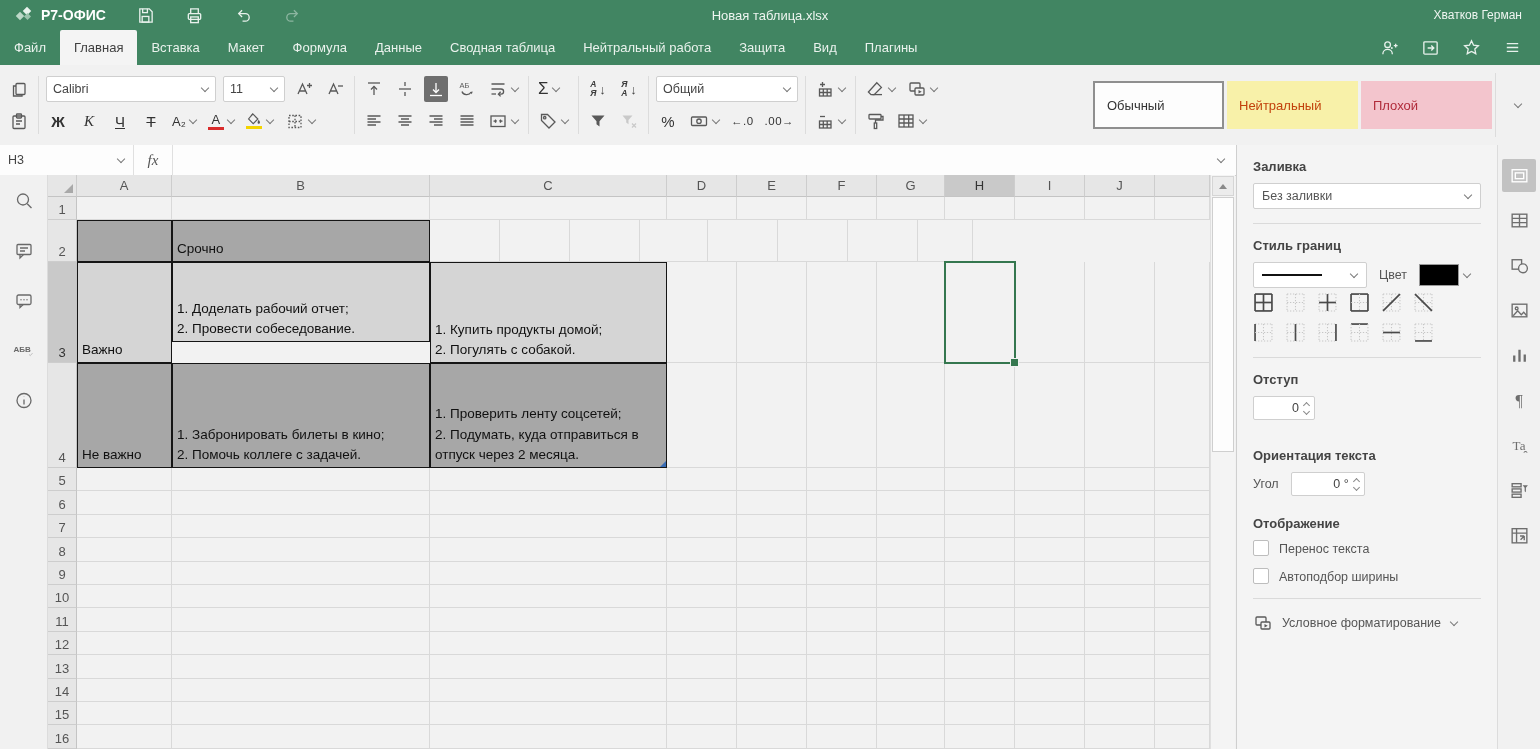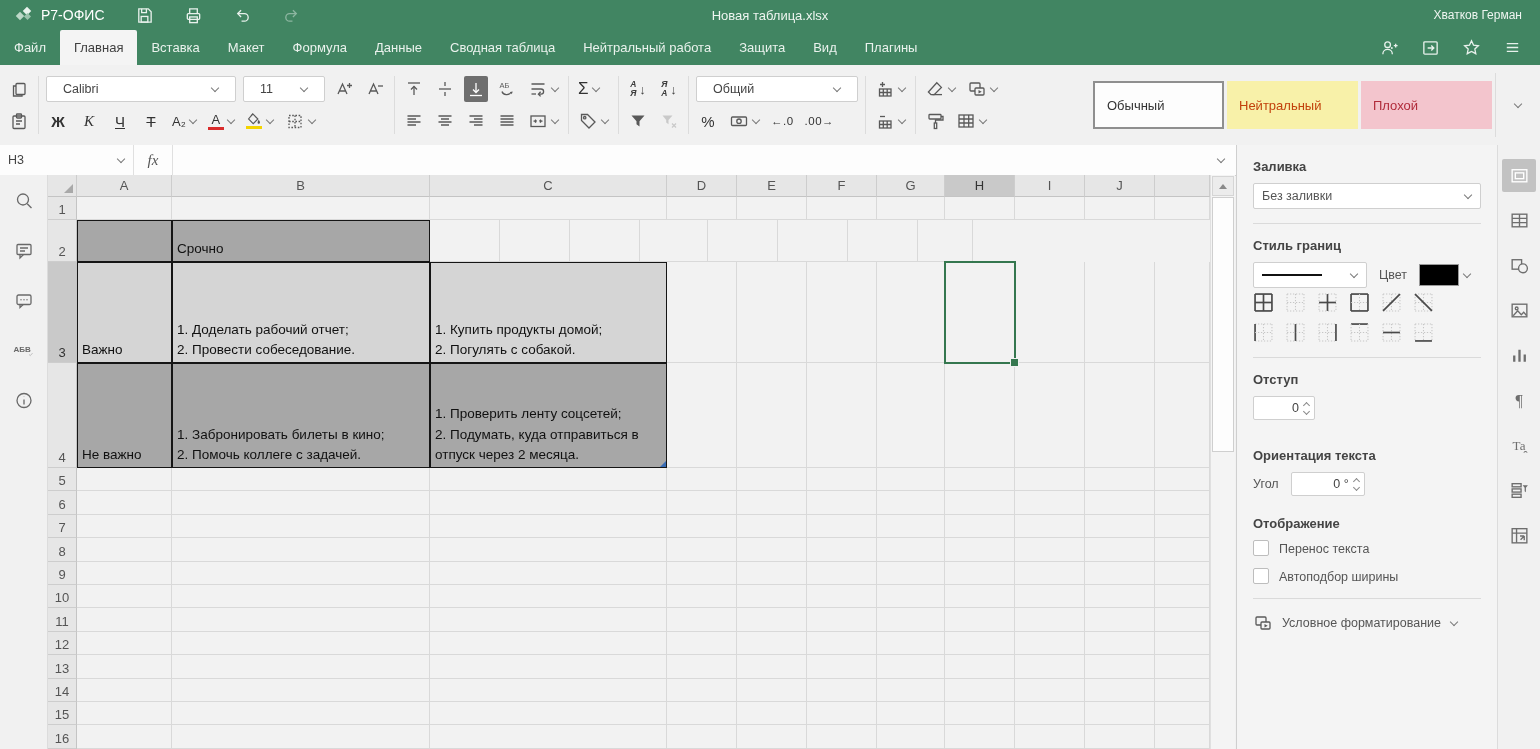--- a/index.html
+++ b/index.html
@@ -2,21 +2,21 @@
 <html><head>
 <meta charset="utf-8">
 <style>
   html,body{margin:0;padding:0}
   body{width:1540px;height:749px;position:relative;overflow:hidden;
        font-family:"Liberation Sans","DejaVu Sans",sans-serif;background:#f1f1f1;
        -webkit-font-smoothing:antialiased}
   
   #titlebar{position:absolute;left:0;top:0;width:1540px;height:30px;background:#418562;
             display:flex;align-items:center;color:#fff}
-  .logo{display:flex;align-items:center;gap:7px;margin-left:14px;font-weight:normal;font-size:14px}
+  .logo{display:flex;align-items:center;gap:7px;margin-left:14px;font-weight:bold;font-size:14px}
   .logo svg{width:20px;height:20px}
   .tb-ic{background:none;border:none;padding:0;margin:0 0 0 30px;cursor:pointer;display:flex;align-items:center}
   .tb-ic svg{width:19px;height:19px;stroke:#e8f1ec;stroke-width:1.4;fill:none}
   .tb-ic.dim svg{opacity:.45}
   #doc-title{position:absolute;left:0;right:0;text-align:center;font-size:13px;color:#eef5f0;pointer-events:none}
   #user-name{margin-left:auto;margin-right:18px;font-size:12px;color:#eef5f0}
   
   #tabbar{position:absolute;left:0;top:30px;width:1540px;height:35px;background:#418562;
           display:flex;align-items:stretch}
   .tab{display:flex;align-items:center;padding:0 14px;font-size:13px;color:#eaf2ed;cursor:pointer;white-space:nowrap}
@@ -32,21 +32,21 @@
   .tb{height:26px;min-width:24px;padding:0 2px;border:none;background:transparent;cursor:pointer;
       display:inline-flex;align-items:center;justify-content:center;gap:3px;color:#404040;
       font-family:"Liberation Sans",sans-serif;font-size:14px;border-radius:2px}
   .tb svg{width:20px;height:20px;stroke:#595959;stroke-width:1.3;fill:none}
   .tb.active{background:#6e6e6e}
   .tb.active svg{stroke:#fff}
   .chev{width:8px;height:8px;position:relative;display:inline-block}
   .chev::after{content:"";position:absolute;left:1px;top:0;width:5px;height:5px;
                border-right:1.3px solid #7a7a7a;border-bottom:1.3px solid #7a7a7a;transform:rotate(45deg)}
   .combo{height:24px;background:#fff;border:1px solid #cfcfcf;border-radius:2px;display:flex;
-         align-items:center;padding:0 16px;font-size:12.5px;color:#444;cursor:pointer;gap:6px}
+         align-items:center;padding:0 6px;font-size:12.5px;color:#444;cursor:pointer;gap:6px}
   .combo .chev{margin-left:auto}
   .glyph{font-size:15px;color:#333}
   .b-bold{font-weight:bold}.b-italic{font-style:italic;font-family:"Liberation Serif",serif}
   .b-under{text-decoration:underline}.b-strike{text-decoration:line-through}
   .colorbtn{display:inline-flex;flex-direction:column;align-items:center;line-height:1}
   .colorbtn .bar{width:16px;height:3px;margin-top:1px}
   .sortstack{display:inline-flex;flex-direction:column;font-size:8.5px;line-height:1.05;color:#3d3d3d;font-weight:bold}
   .sarrow{font-size:13px;color:#3d3d3d}
   .decbtn{font-size:11.5px;color:#333;letter-spacing:.5px}
   
@@ -604,21 +604,21 @@
       <div class="g-c" style="width: 70px; height: 42px;"></div>
       <div class="g-c" style="width: 68px; height: 42px;"></div>
       <div class="g-c" style="width: 70px; height: 42px;"></div>
       <div class="g-c" style="width: 70px; height: 42px;"></div>
       <div class="g-c" style="width: 70px; height: 42px;"></div>
       <div class="g-c" style="width: 55px; height: 42px;"></div>
     </div>
     <div class="g-row">
       <div class="g-rh sel" style="width: 29px; height: 101px;">3</div>
       <div class="g-c bx" style="width: 95px; height: 101px; background: rgb(213, 213, 213); text-align: center;">Важно</div>
-      <div class="g-c bx" style="width: 258px; height: 101px; background: rgb(213, 213, 213);">1. Доделать рабочий отчет;
+      <div class="g-c bx" style="width: 258px; height: 80px; background: rgb(213, 213, 213);">1. Доделать рабочий отчет;
 2. Провести собеседование.</div>
       <div class="g-c bx" style="width: 237px; height: 101px; background: rgb(213, 213, 213);">1. Купить продукты домой;
 2. Погулять с собакой.</div>
       <div class="g-c" style="width: 70px; height: 101px;"></div>
       <div class="g-c" style="width: 70px; height: 101px;"></div>
       <div class="g-c" style="width: 70px; height: 101px;"></div>
       <div class="g-c" style="width: 68px; height: 101px;"></div>
       <div class="g-c" style="width: 70px; height: 101px;"></div>
       <div class="g-c" style="width: 70px; height: 101px;"></div>
       <div class="g-c" style="width: 70px; height: 101px;"></div>

